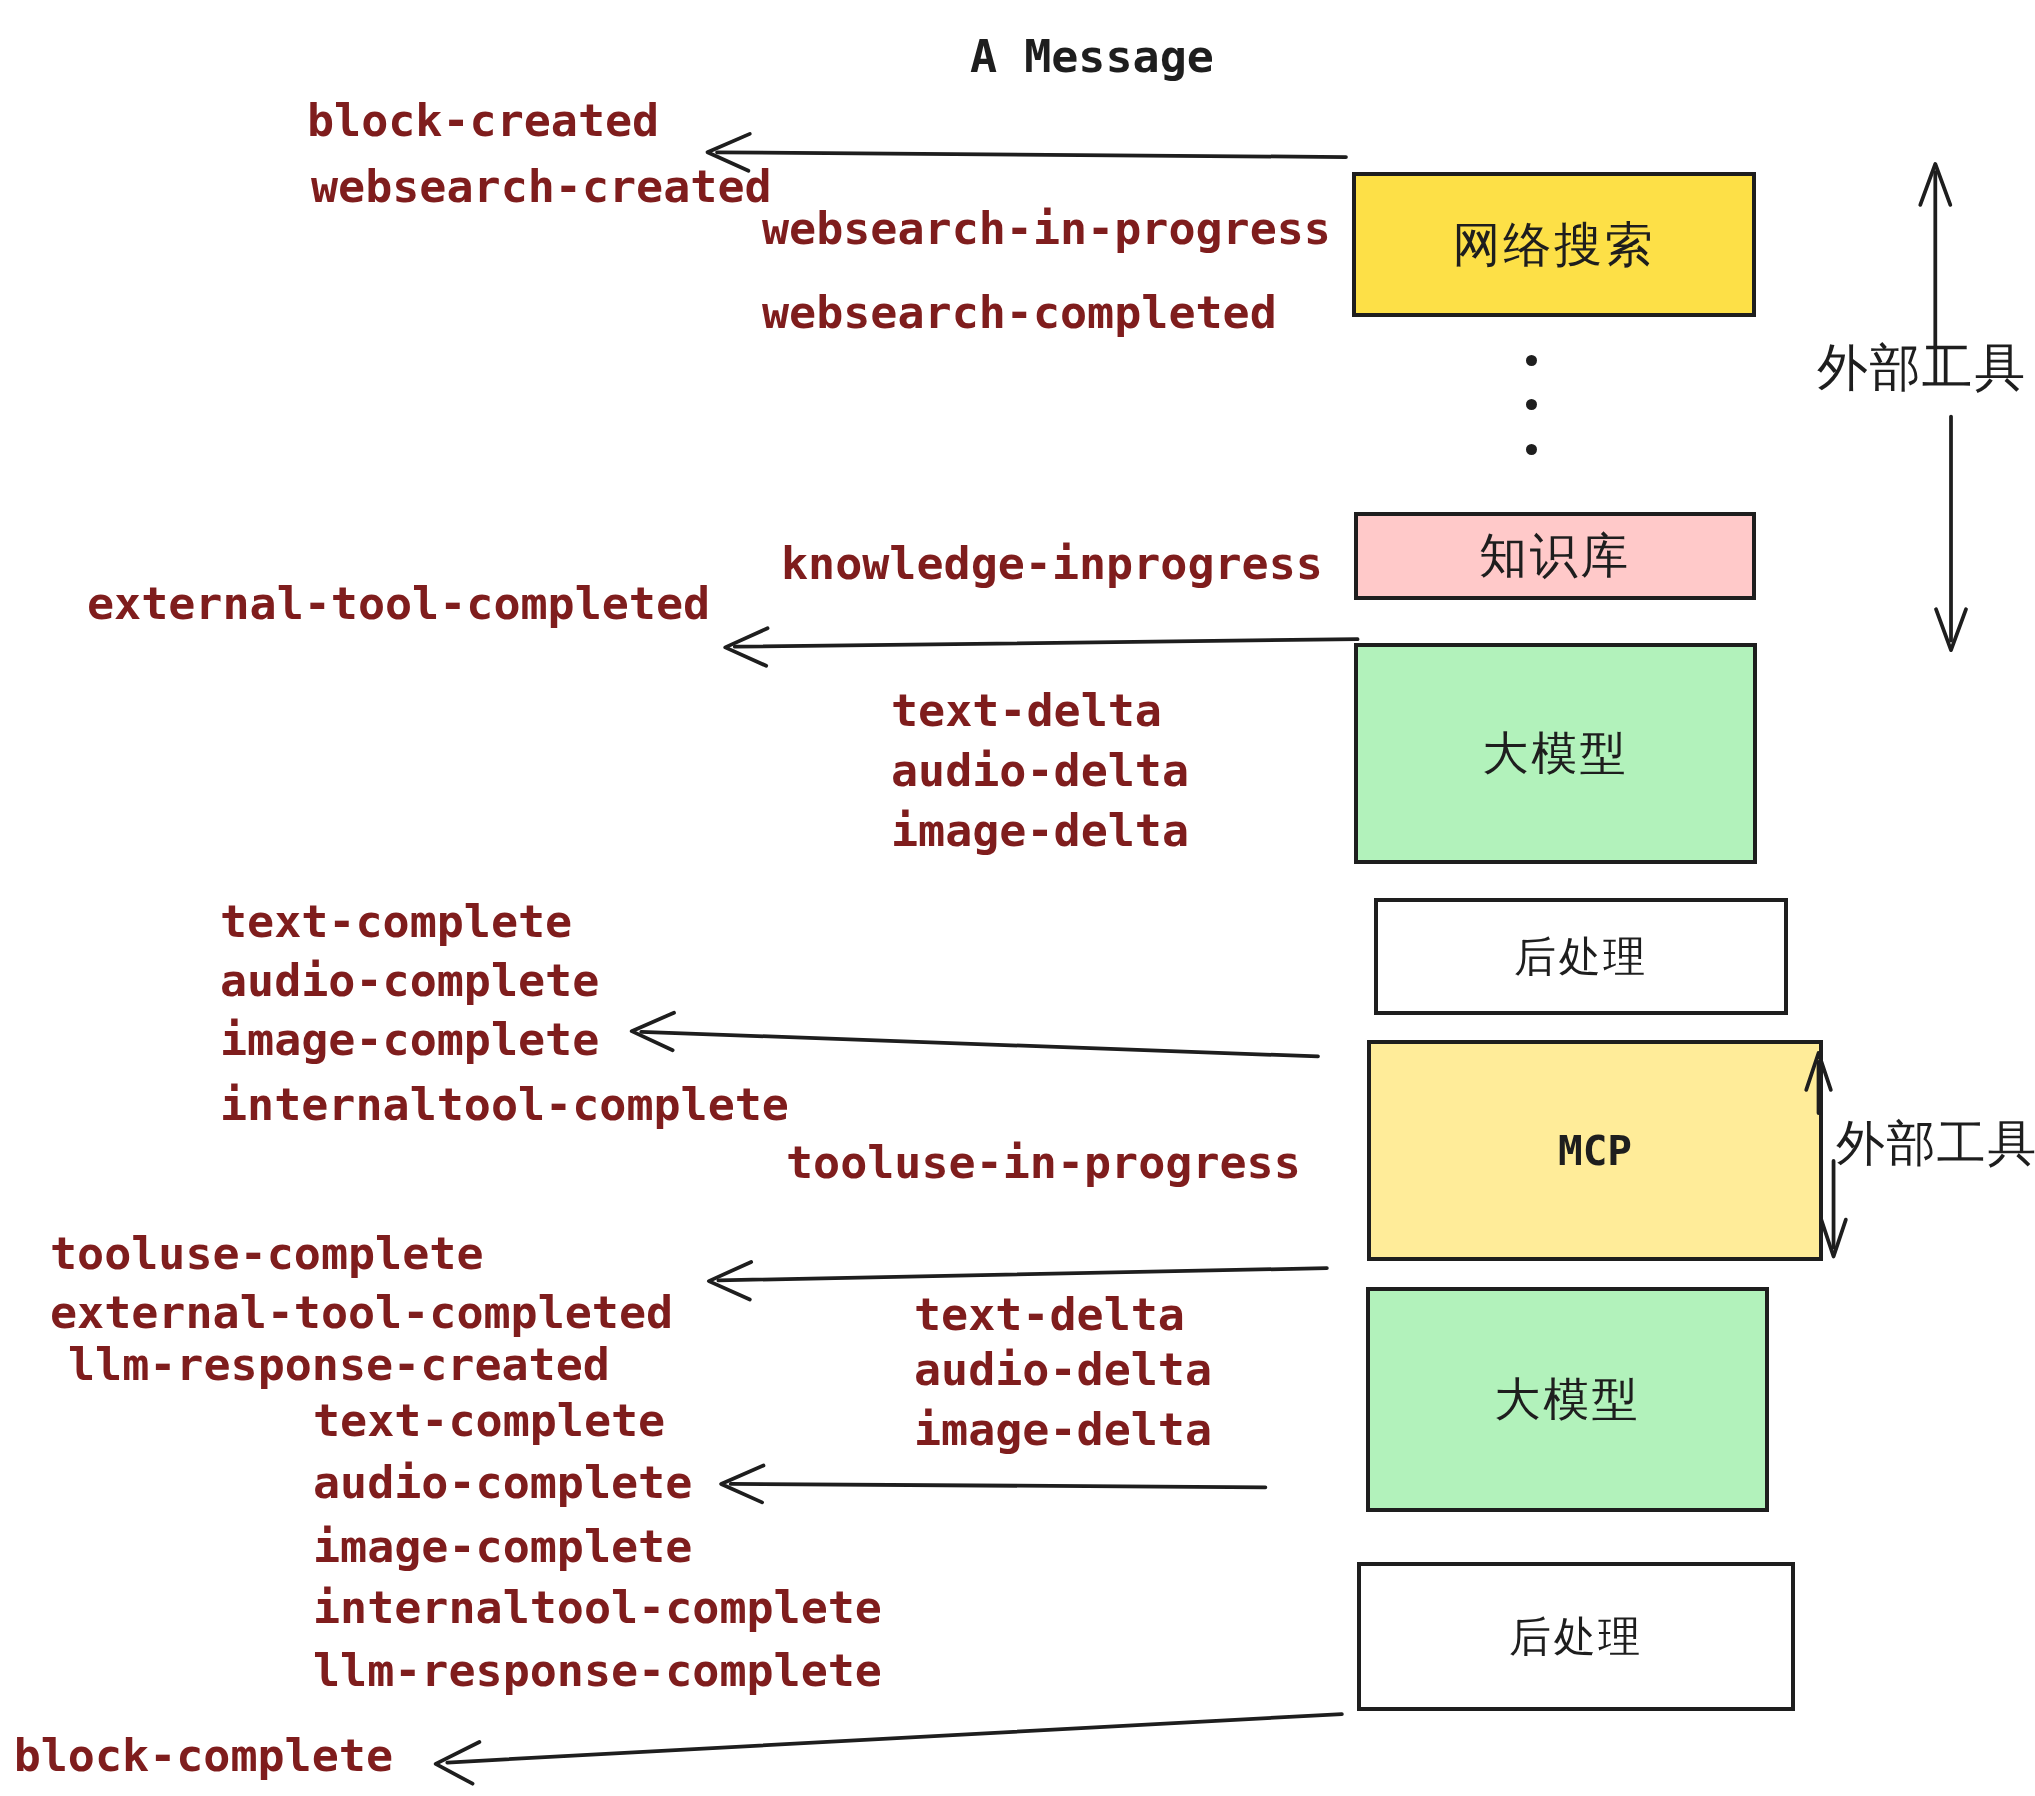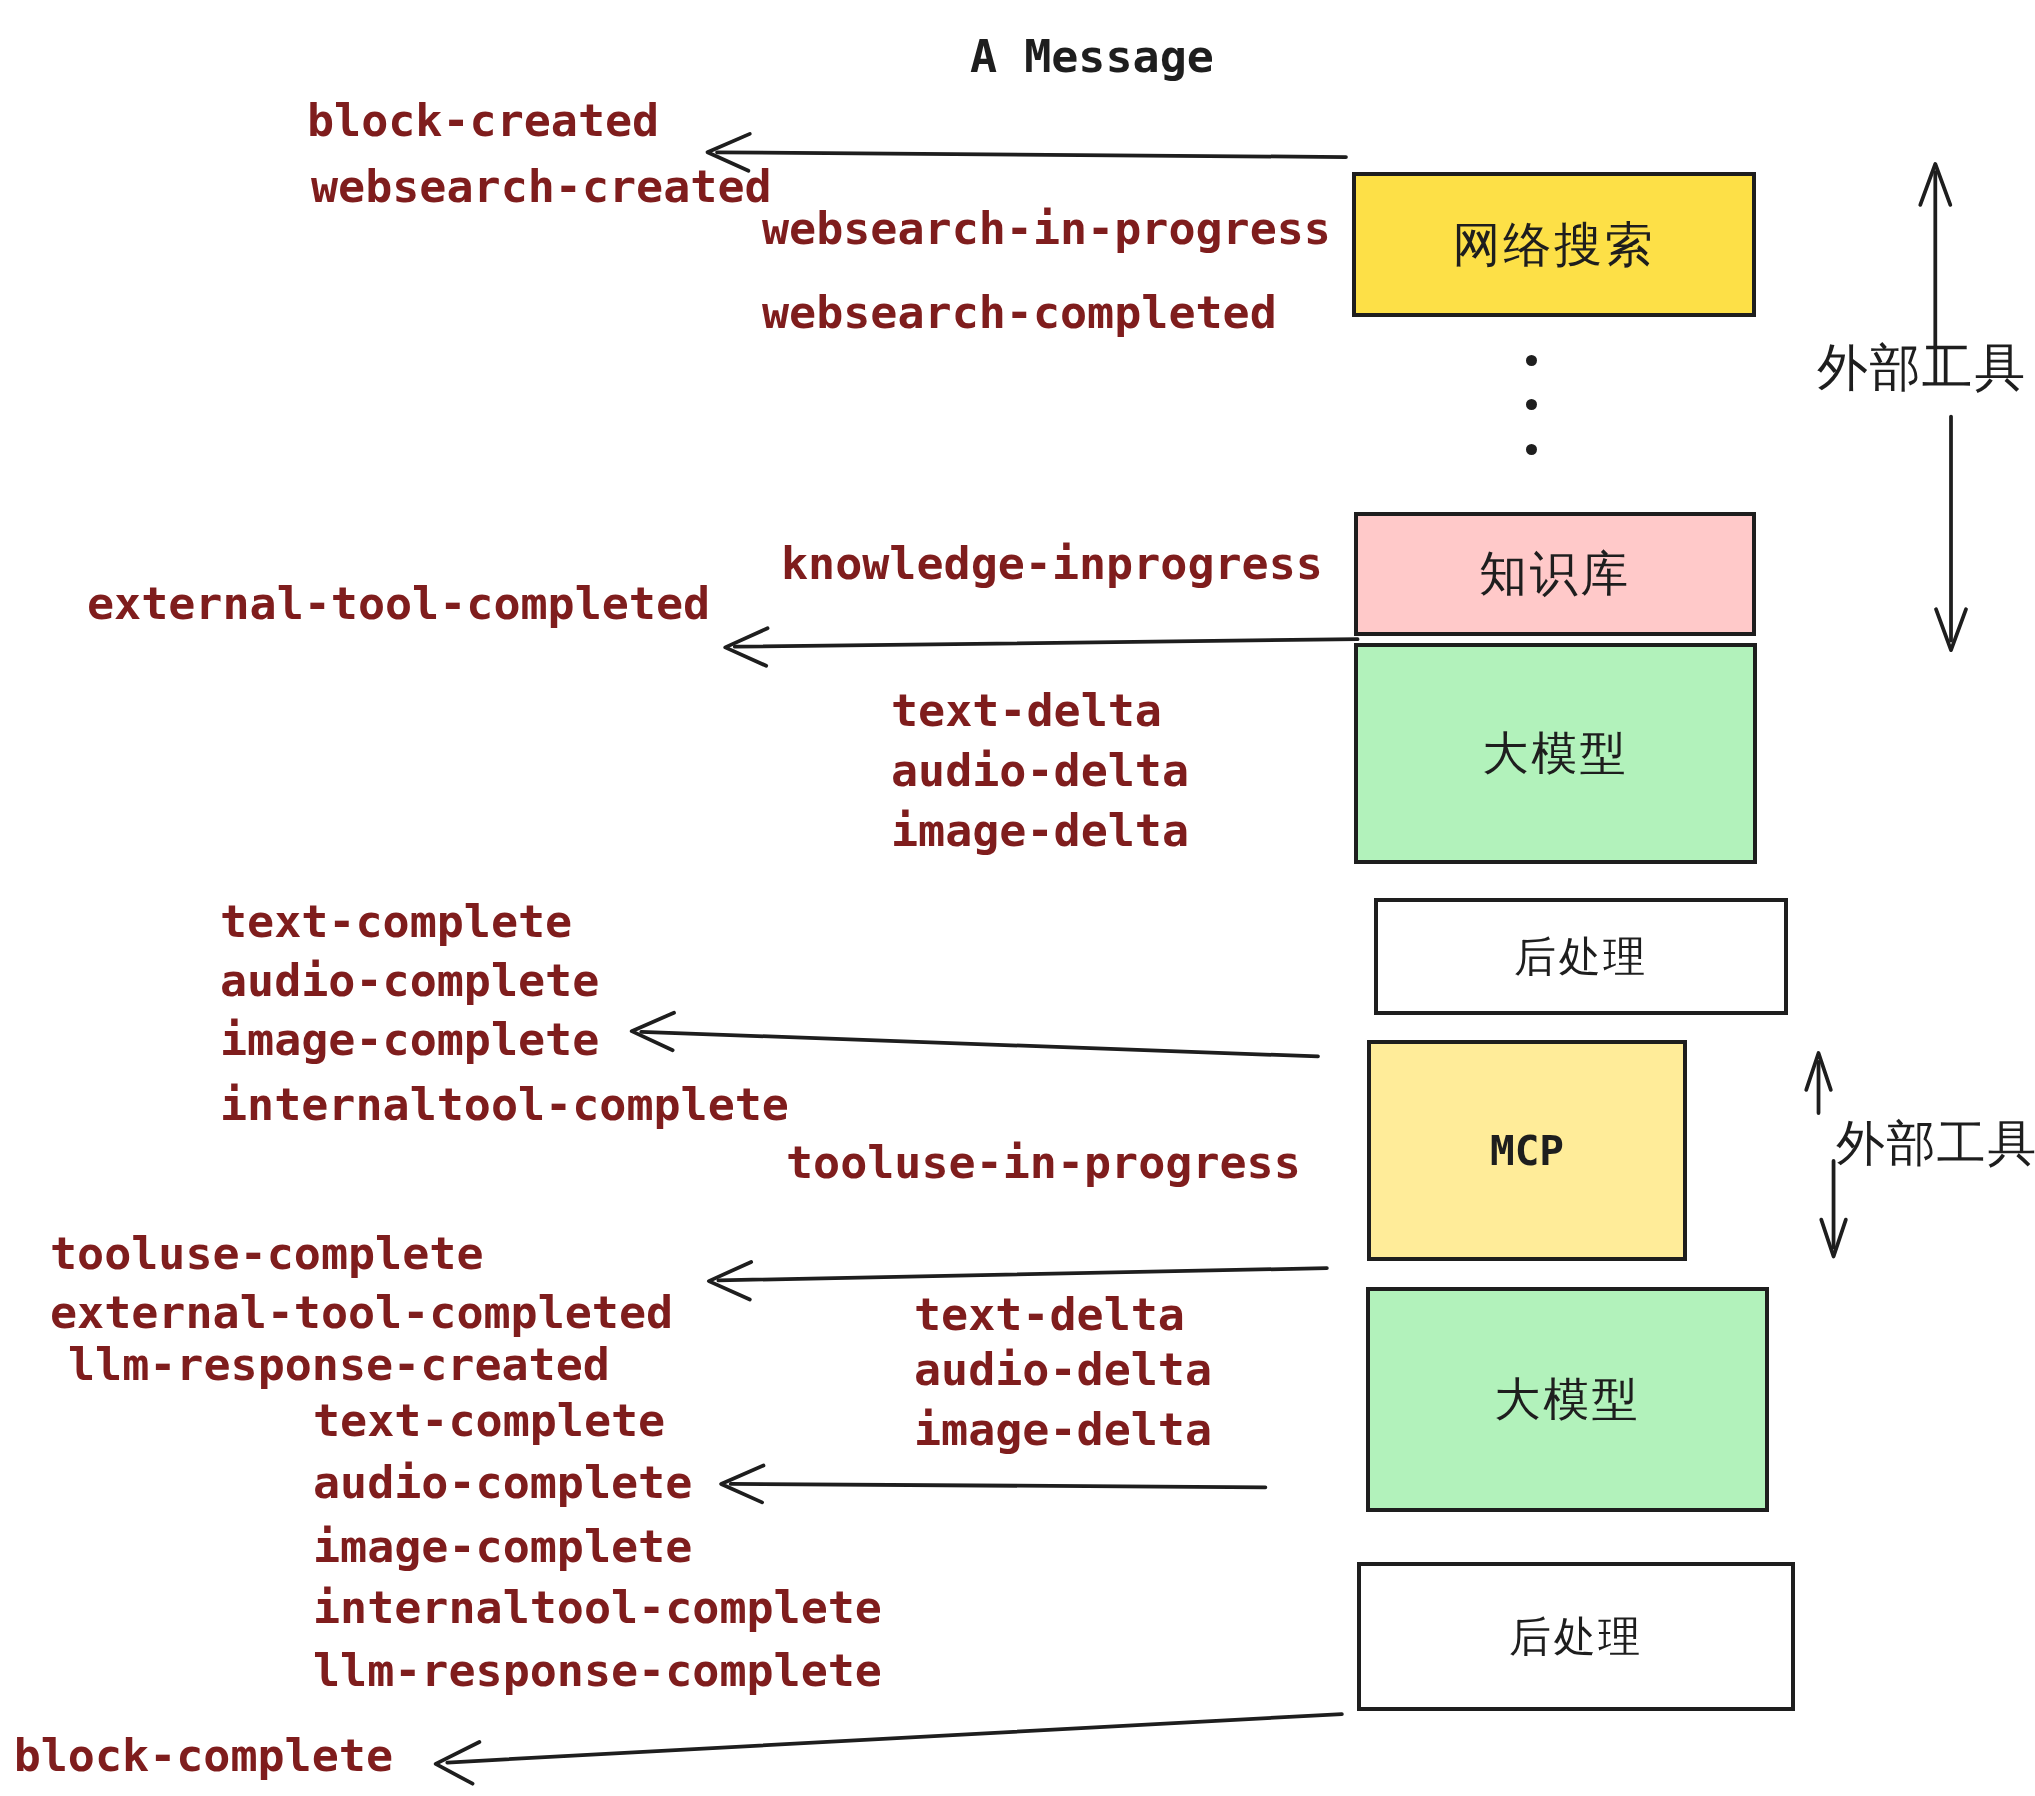--- a/index.html
+++ b/index.html
@@ -113,33 +113,33 @@
   <div class="evt" style="left:13.7px;top:1725px;">block-complete</div>
 
   <div class="box" style="left: 1352px; top: 172px; width: 404px; height: 145px; background-color: #fde047;">
     <span class="lbl" style="font-size:48px;">网络搜索</span>
   </div>
 
   <div class="dot" style="left:1526px;top:355px;"></div>
   <div class="dot" style="left:1526px;top:399px;"></div>
   <div class="dot" style="left:1526px;top:444px;"></div>
 
-  <div class="box" style="left: 1354px; top: 512px; width: 402px; height: 124px; background-color: rgb(255, 201, 201);">
+  <div class="box" style="left: 1354px; top: 512px; width: 402px; height: 88px; background-color: rgb(255, 201, 201);">
     <span class="lbl" style="font-size:48px;">知识库</span>
   </div>
 
   <div class="box" style="left: 1354px; top: 643px; width: 403px; height: 221px; background-color: rgb(178, 242, 187);">
     <span class="lbl">大模型</span>
   </div>
 
   <div class="box" style="left: 1374px; top: 898px; width: 414px; height: 117px; background-color: rgb(255, 255, 255);">
     <span class="lbl" style="font-size:42px;">后处理</span>
   </div>
 
-  <div class="box mono" style="left: 1367px; top: 1040px; width: 320px; height: 221px; background-color: rgb(255, 236, 153);">
+  <div class="box mono" style="left: 1367px; top: 1040px; width: 456px; height: 221px; background-color: rgb(255, 236, 153);">
     <span class="lbl">MCP</span>
   </div>
 
   <div class="box" style="left: 1366px; top: 1287px; width: 403px; height: 225px; background-color: rgb(178, 242, 187);">
     <span class="lbl">大模型</span>
   </div>
 
   <div class="box" style="left: 1357px; top: 1562px; width: 438px; height: 149px; background-color: rgb(255, 255, 255);">
     <span class="lbl" style="font-size:42px;">后处理</span>
   </div>

